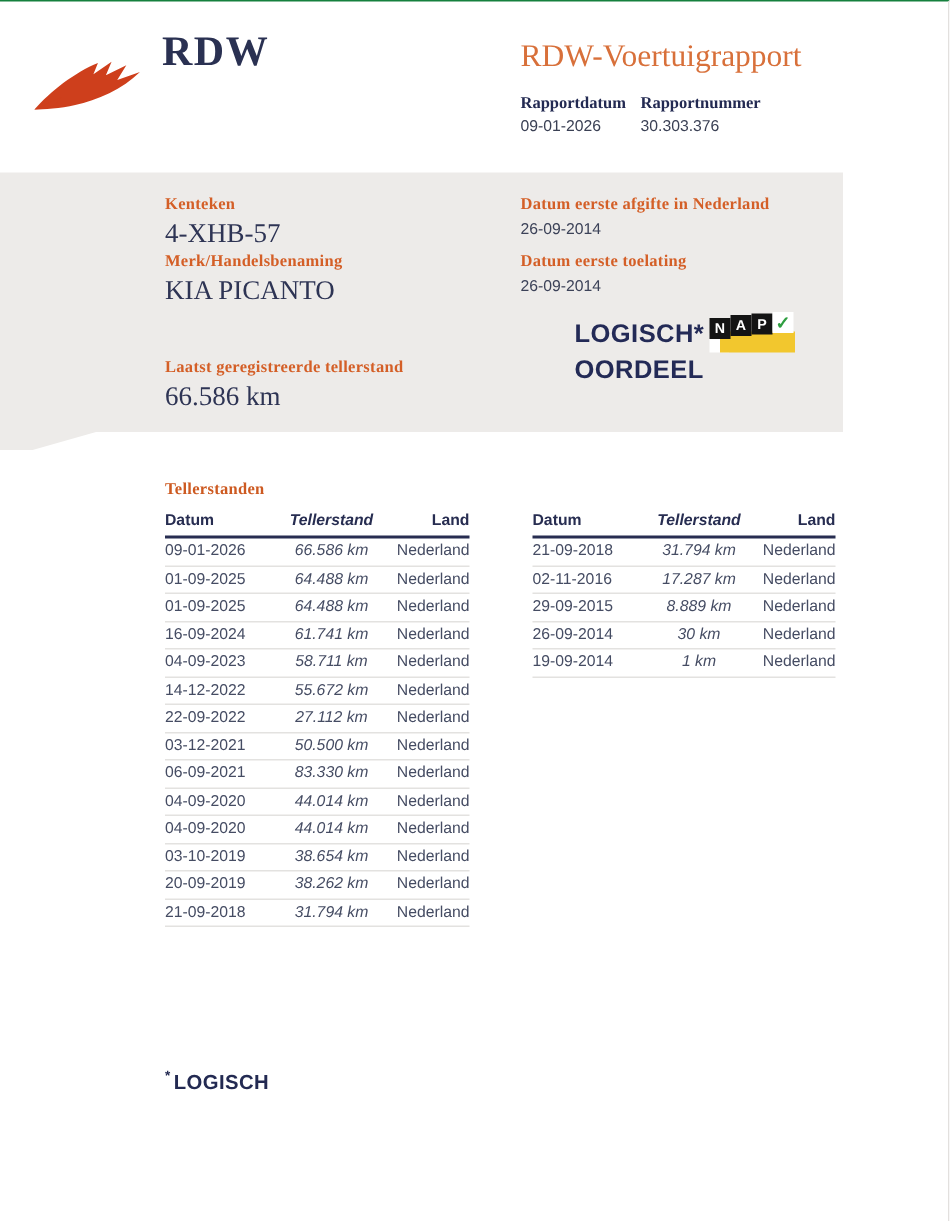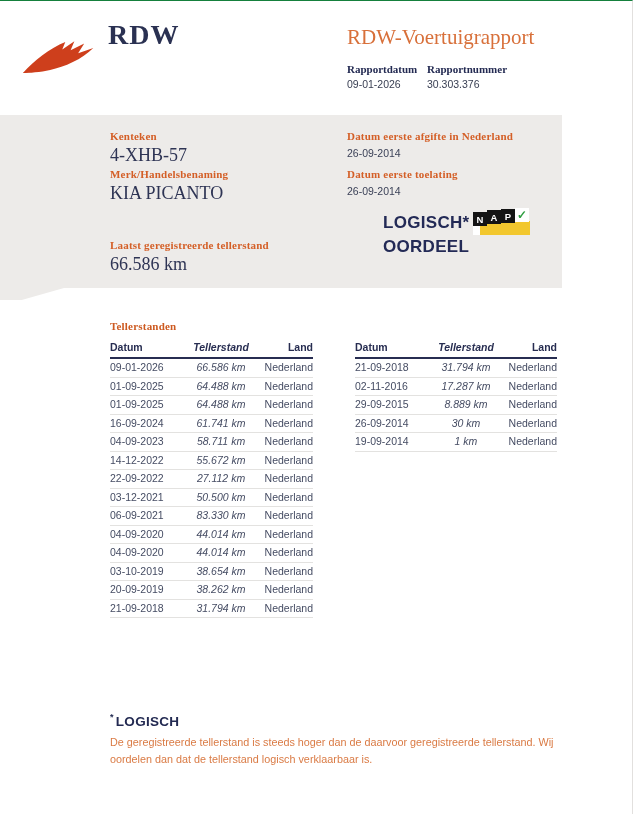--- a/index.html
+++ b/index.html
@@ -288,16 +288,15 @@
               <span class="col-land">Nederland</span>
             </div>
           </div>
       </div>
 
     </div>
   </div>
 
   <div class="footnote">
     <div class="footnote-title"><span class="footnote-ast">*</span><span>LOGISCH</span></div>
-    <div class="footnote-text">De geregistreerde tellerstand is steeds hoger dan de daarvoor geregistreerde tellerstand. Wij oordelen dan dat de tellerstand logisch verklaarbaar is.</div>
   </div>
 
 </div>
 
 </body></html>

